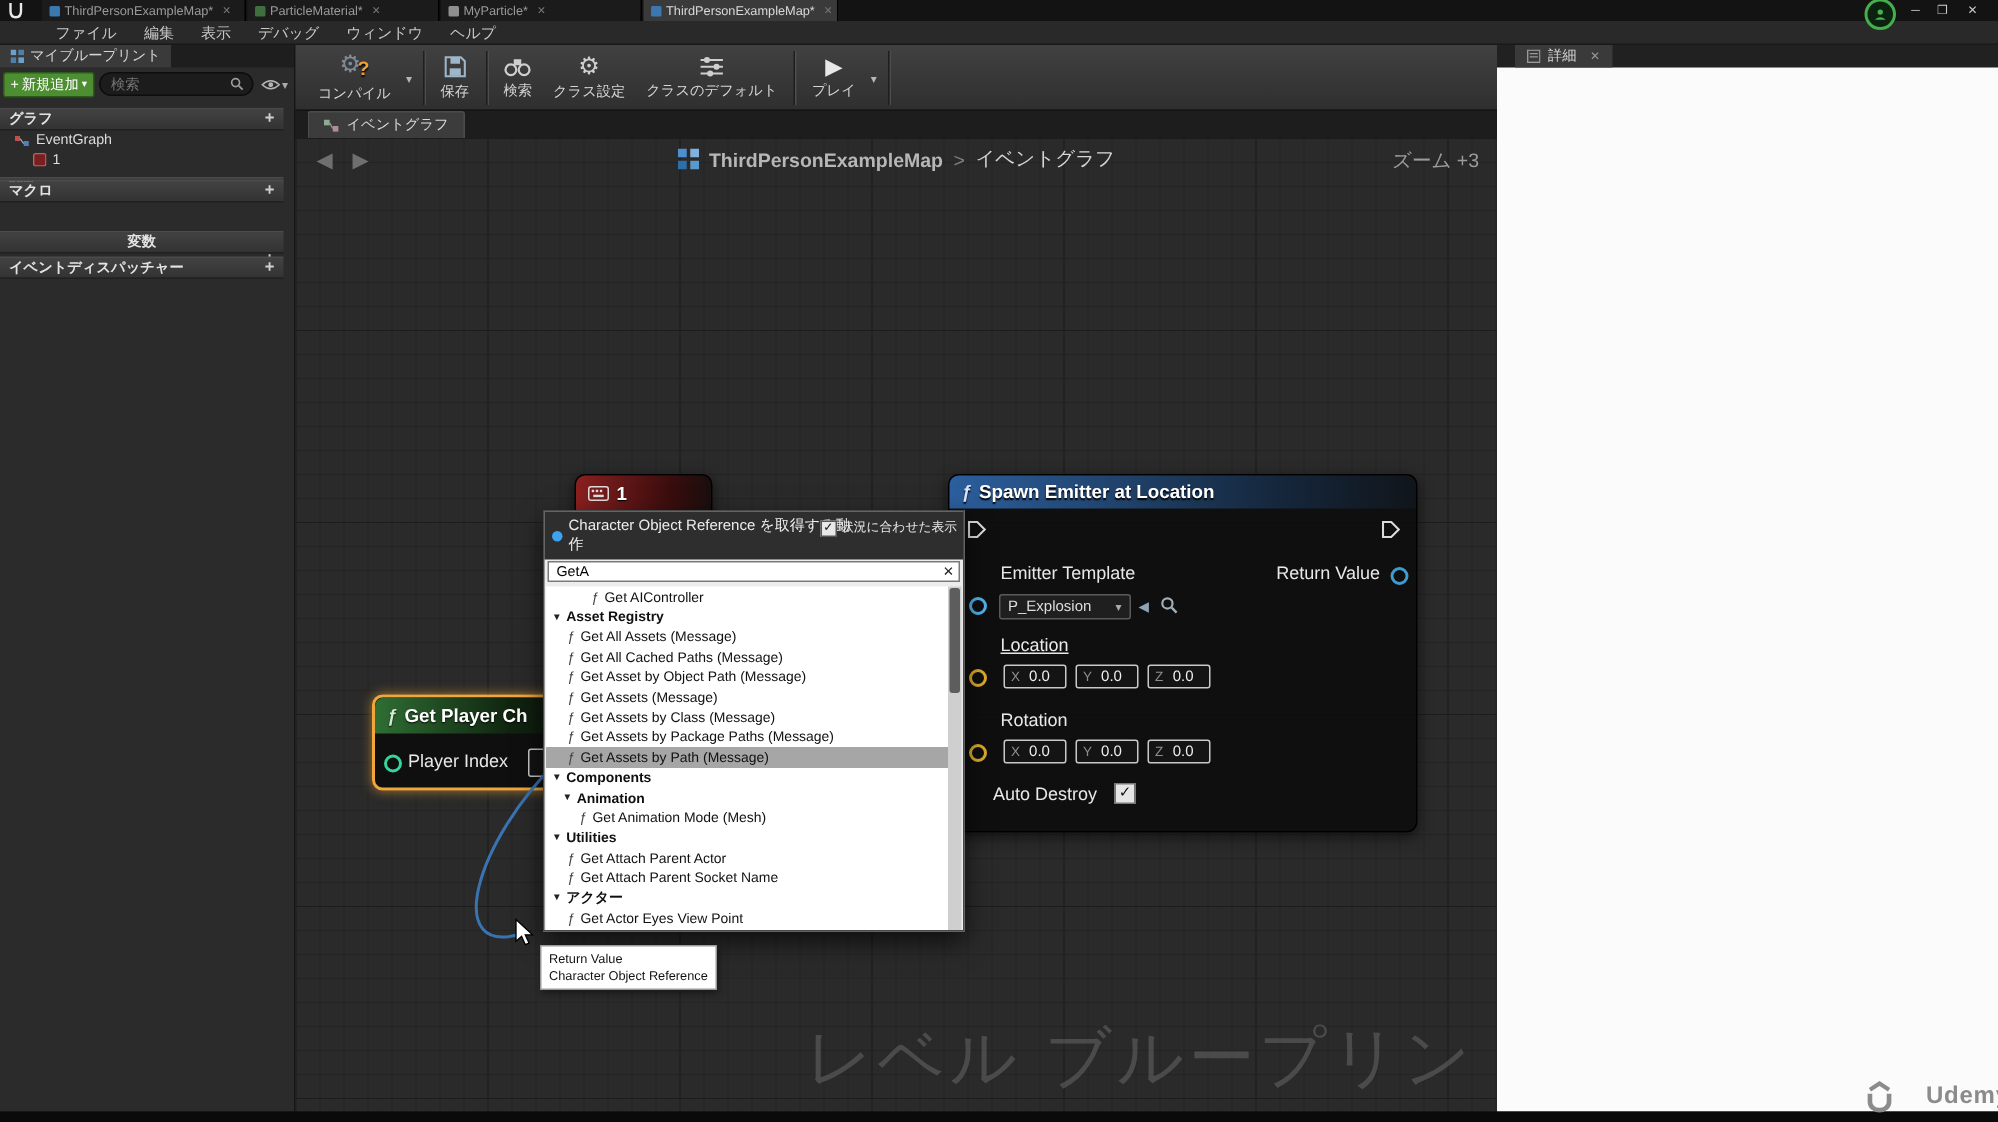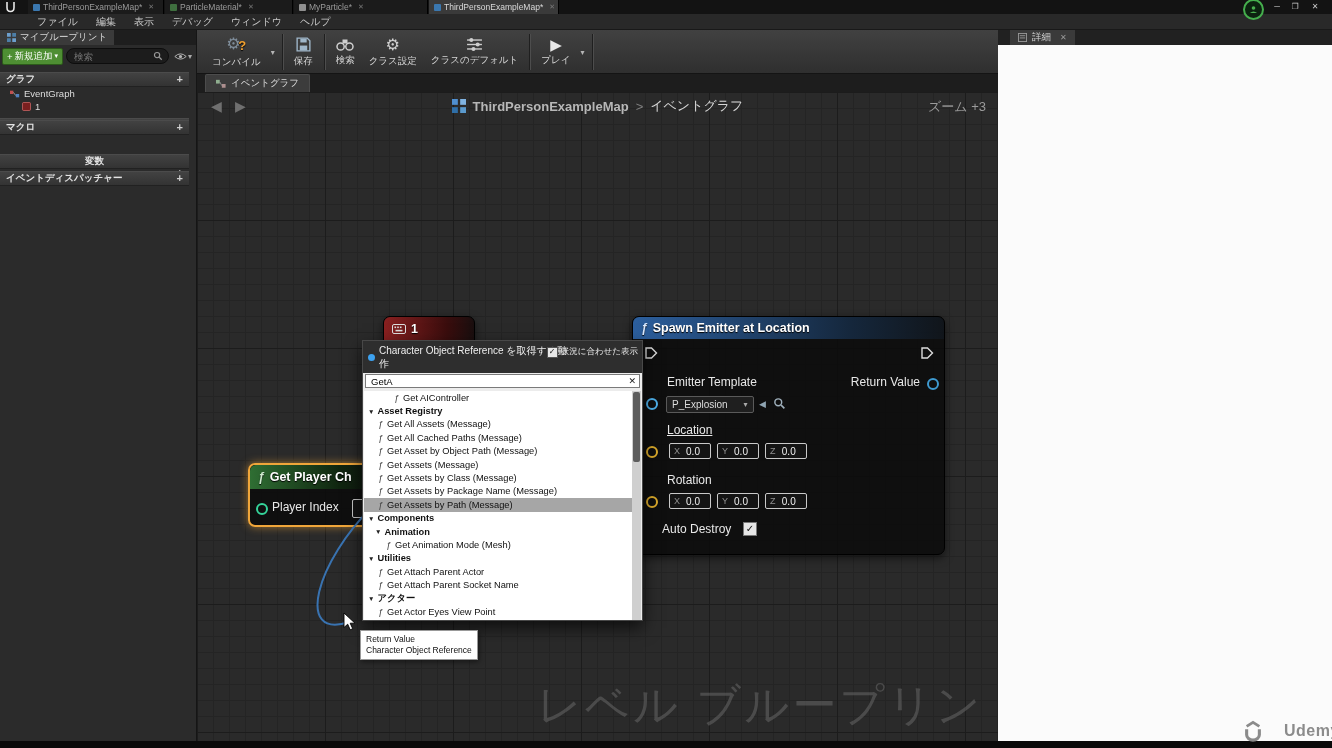--- a/index.html
+++ b/index.html
@@ -452,21 +452,21 @@
         <div class="ctx-row i1">
             <span class="fnp">ƒ</span>
             <span>Get Assets (Message)</span>
           </div>
         <div class="ctx-row i1">
             <span class="fnp">ƒ</span>
             <span>Get Assets by Class (Message)</span>
           </div>
         <div class="ctx-row i1">
             <span class="fnp">ƒ</span>
-            <span>Get Assets by Package Name (Message)</span>
+            <span>Get Assets by Package Paths (Message)</span>
           </div>
         <div class="ctx-row i1 sel">
             <span class="fnp">ƒ</span>
             <span>Get Assets by Path (Message)</span>
           </div>
         <div class="ctx-row cat i0">
             <span class="expp">▼</span>
             <span>Components</span>
           </div>
         <div class="ctx-row cat i1b">

